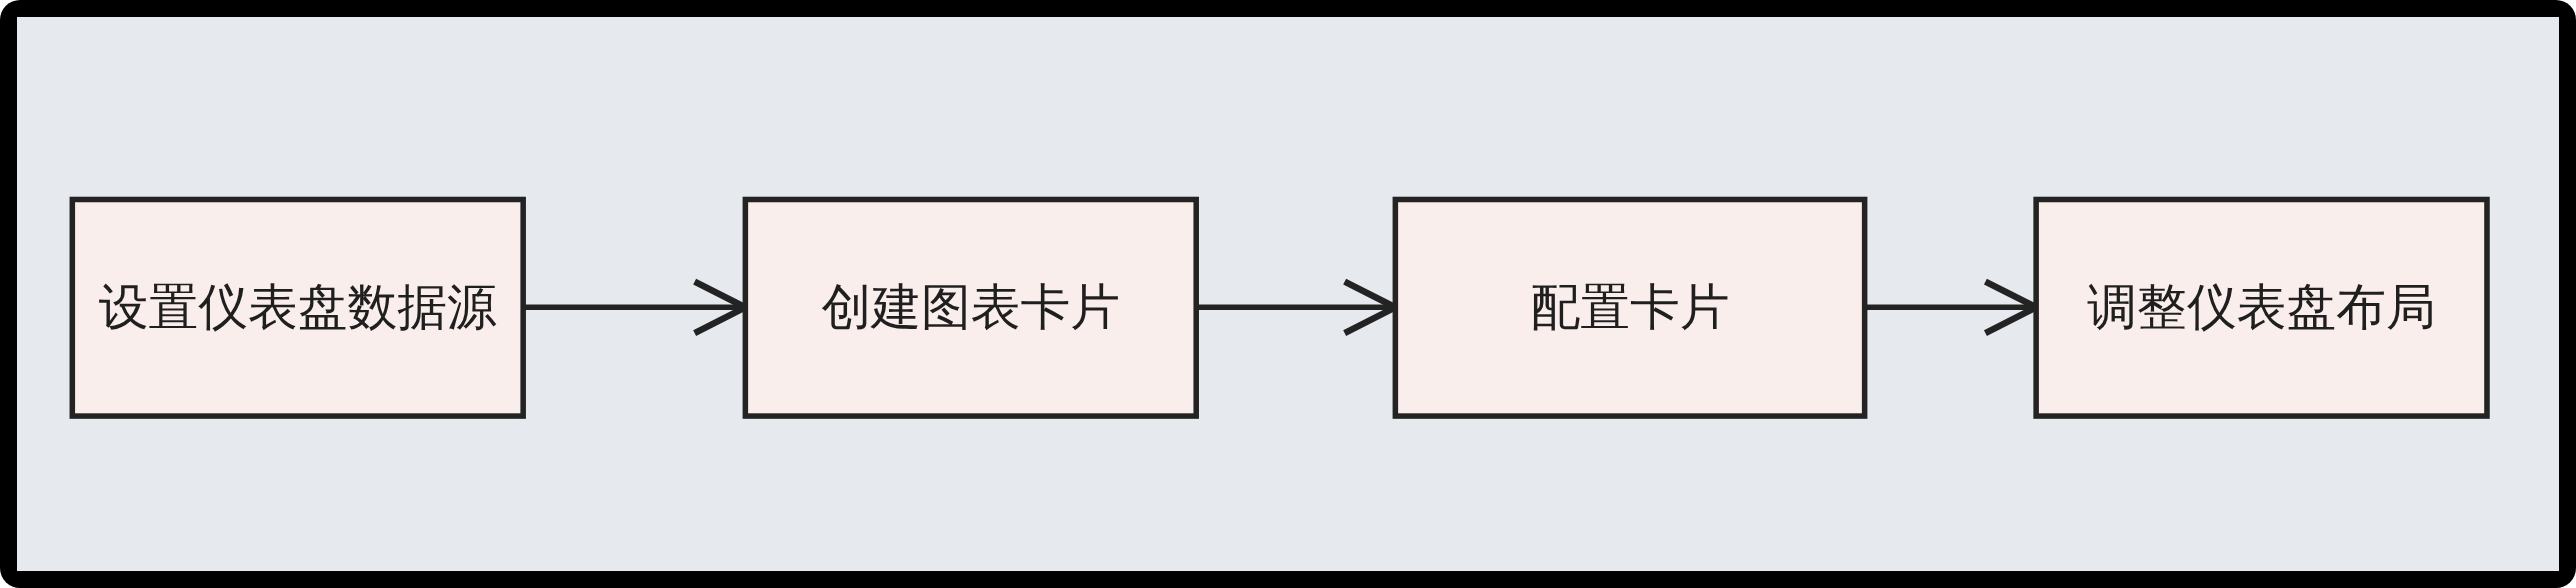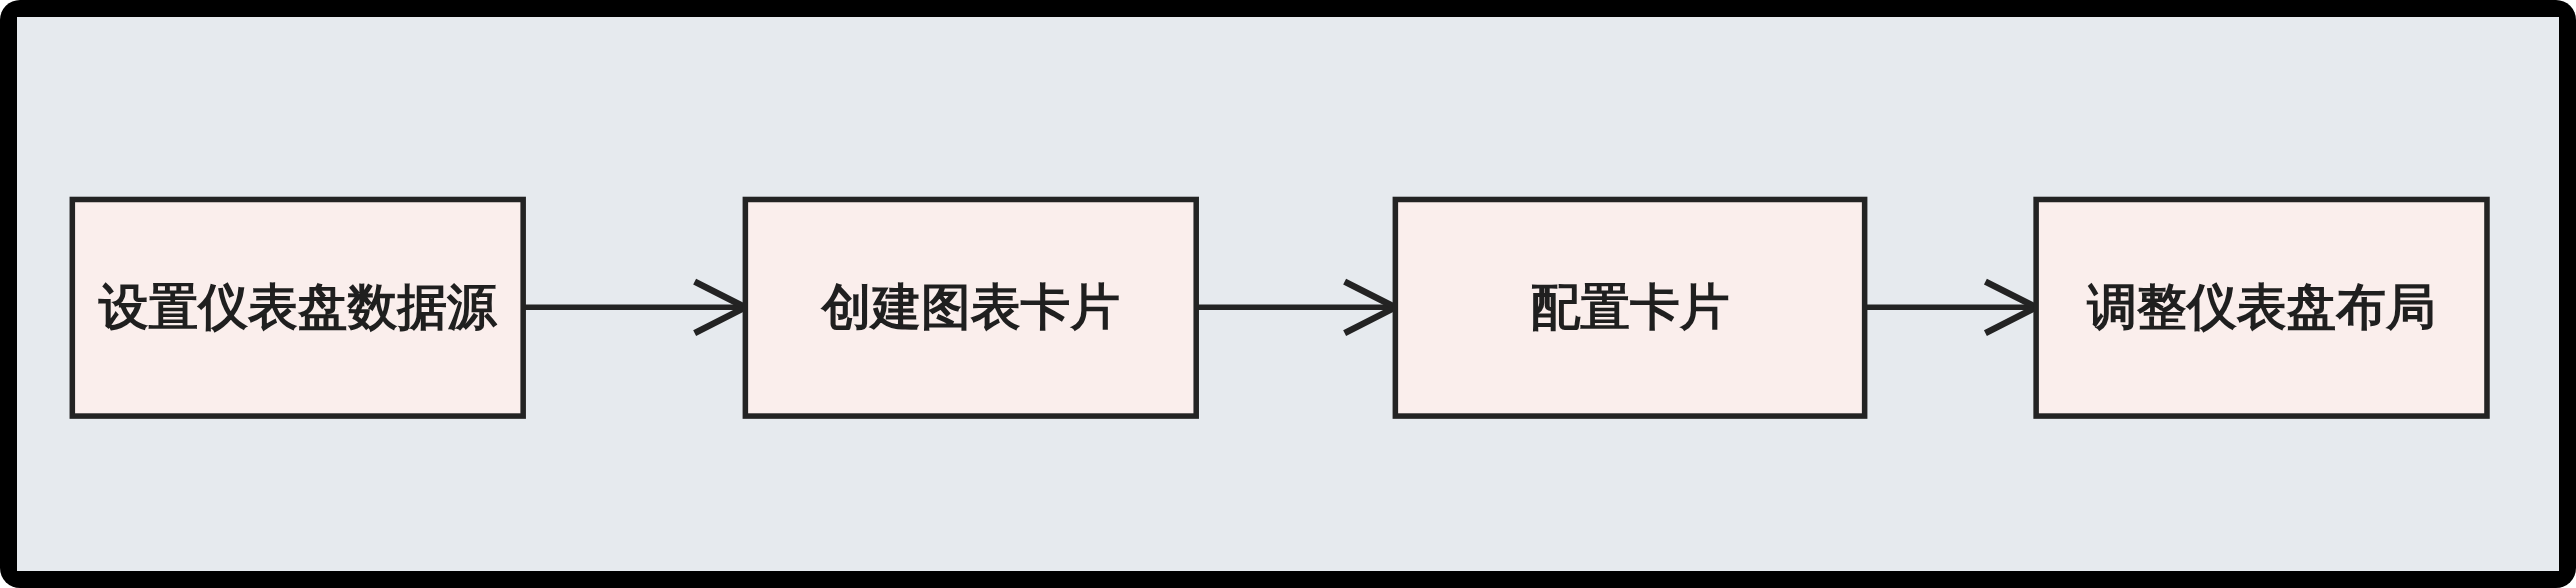--- a/index.html
+++ b/index.html
@@ -16,21 +16,20 @@
 
   
   #diagram-frame {
     position: relative;
     width: 2576px;
     height: 588px;
     box-sizing: border-box;
     background: #000000;
     border-radius: 20px;
     padding: 16.6px;
-    font-weight: bold;
   }
 
   
   #diagram-canvas {
     position: relative;
     width: 100%;
     height: 100%;
     box-sizing: border-box;
     background: #e6eaee;
     overflow: hidden;

